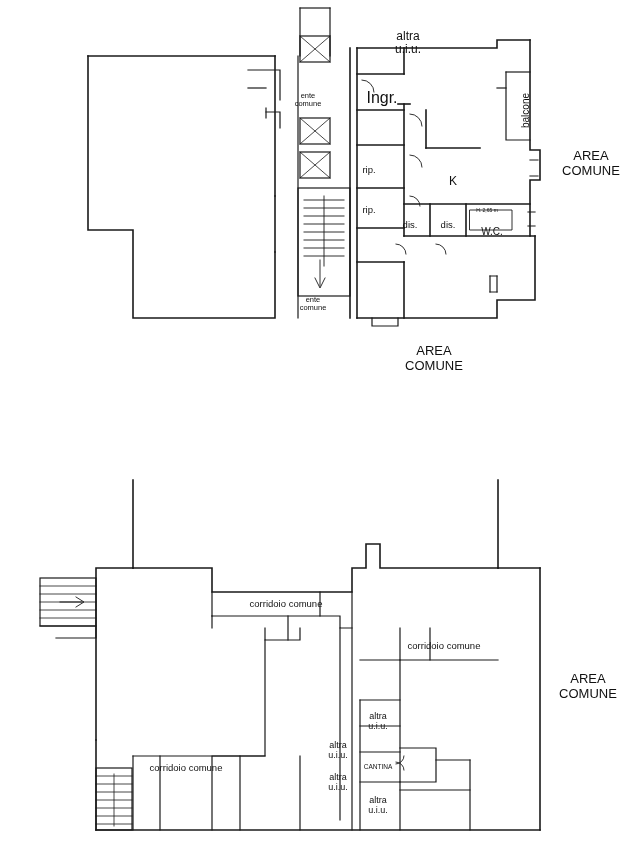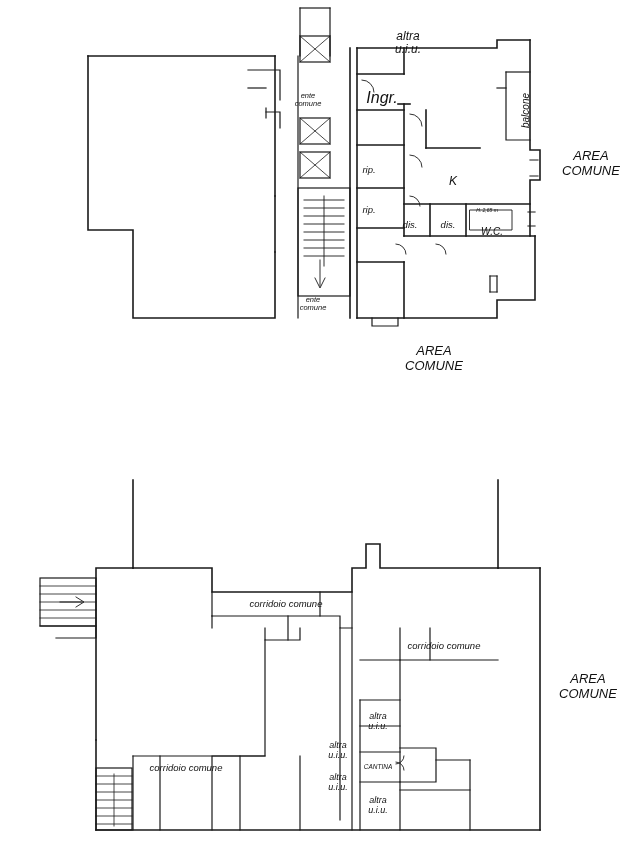--- a/index.html
+++ b/index.html
@@ -13,21 +13,20 @@
     position: relative;
     font-family: "Liberation Sans", sans-serif;
     color: #111111;
     overflow: hidden;
   }
   #sheet {
     position: absolute;
     left: 0; top: 0;
     width: 622px;
     height: 845px;
-    font-style: italic;
   }
   svg.plan {
     position: absolute;
     left: 0;
     top: 0;
     width: 622px;
     height: 845px;
   }
   .lbl {
     position: absolute;

